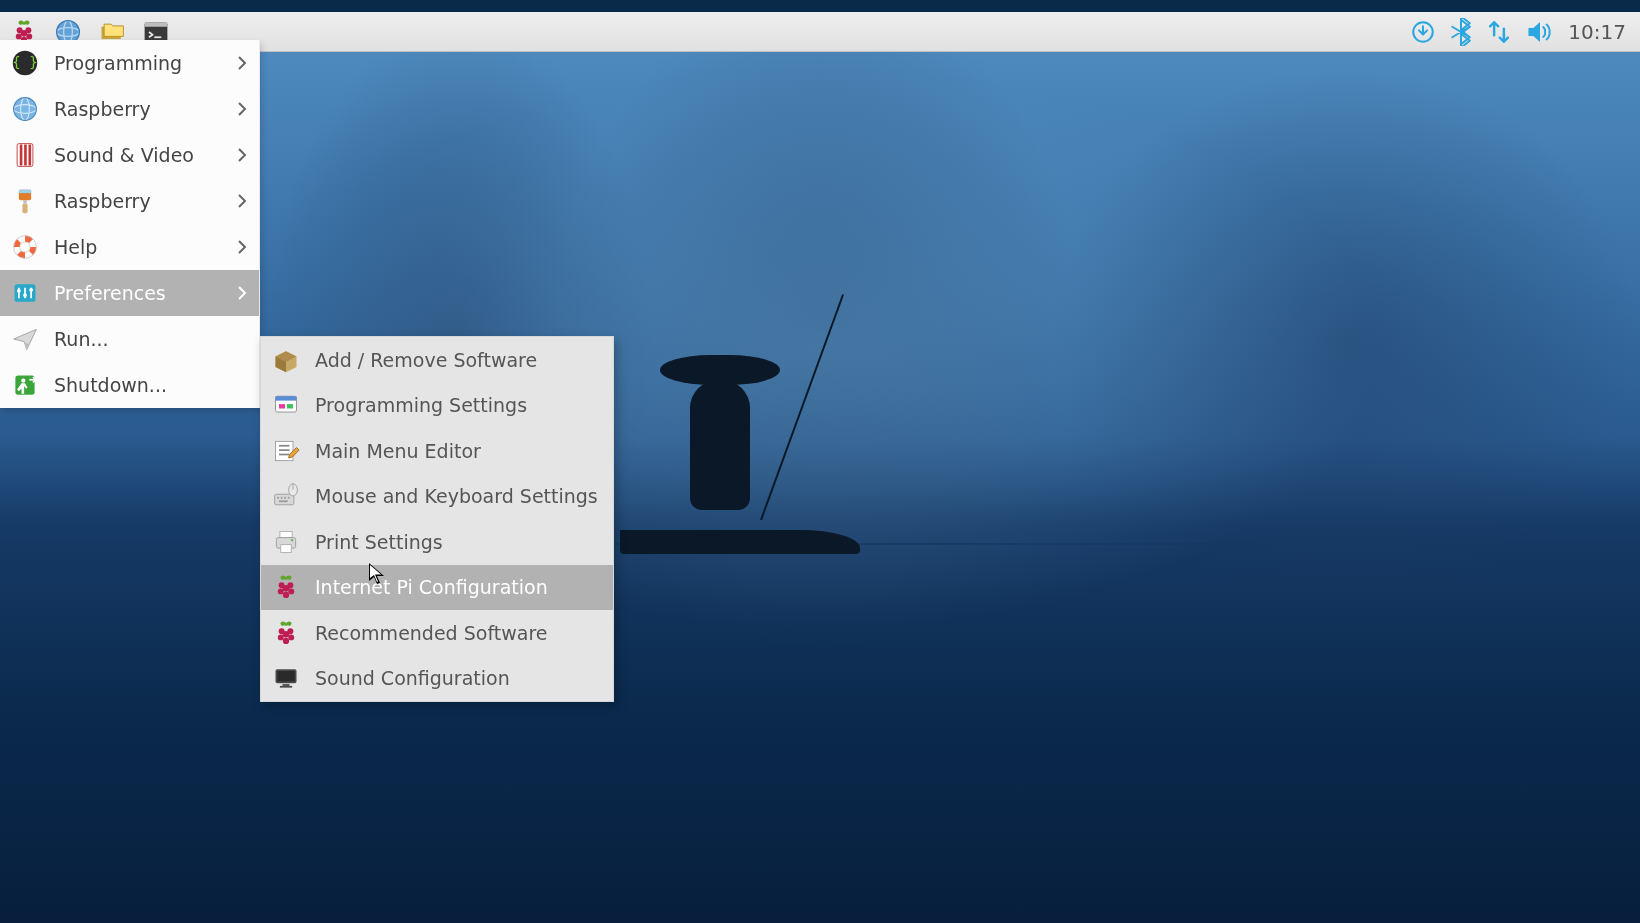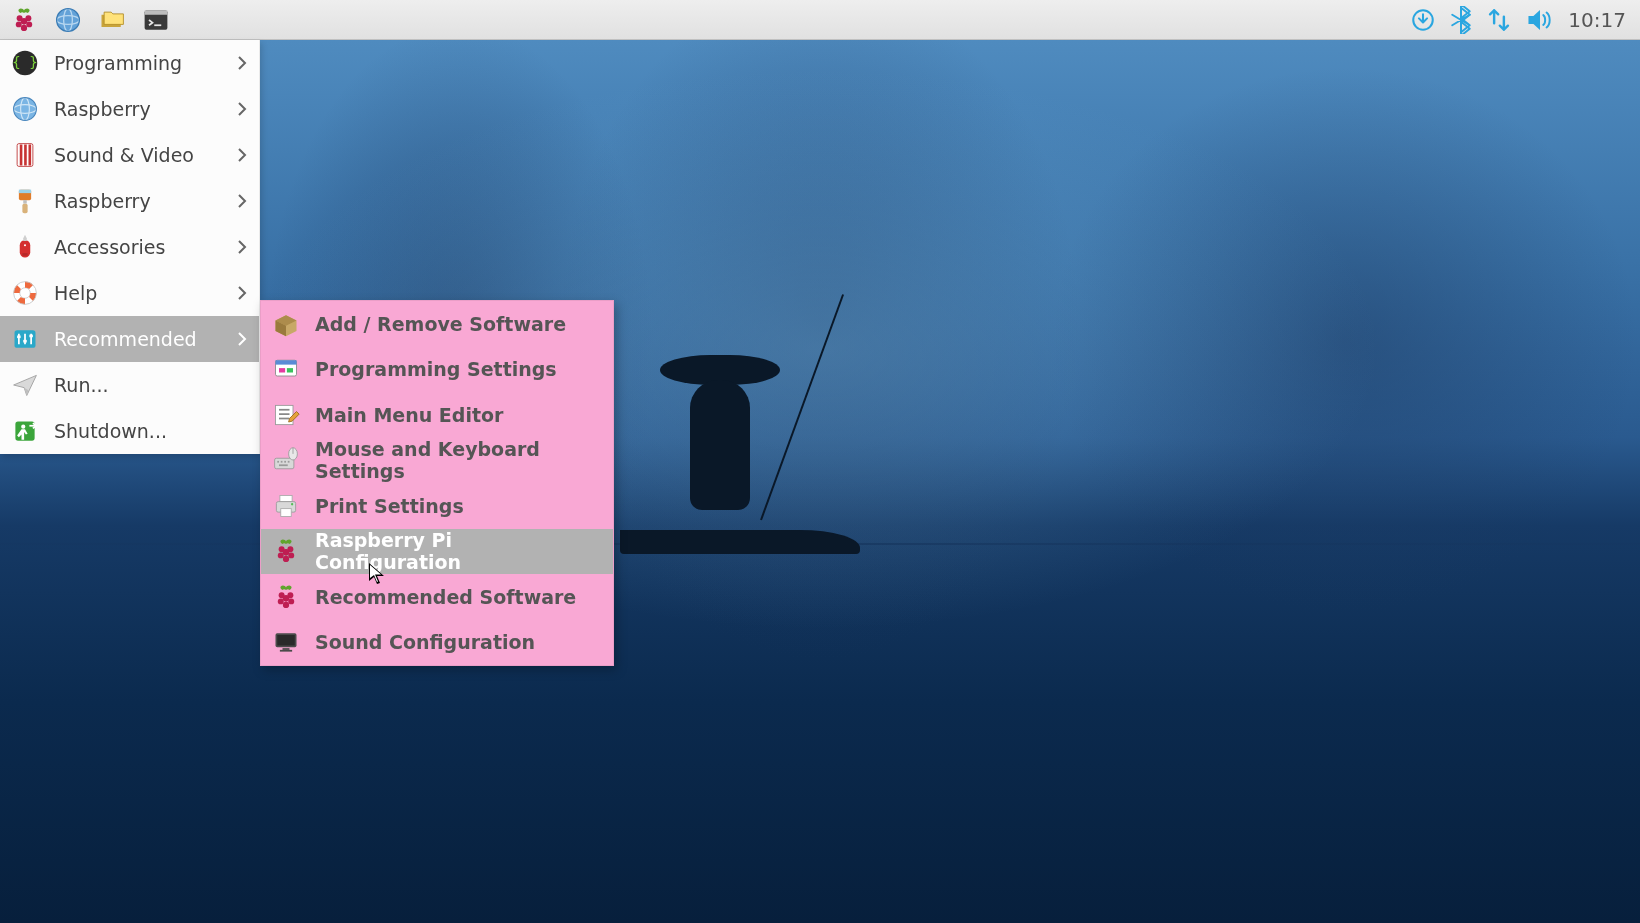--- a/index.html
+++ b/index.html
@@ -22,21 +22,21 @@
   }
   
   .silhouette { position:absolute; top:260px; left:630px; width:200px; height:280px; pointer-events:none; }
   .silhouette .body { position:absolute; left:60px; top:80px; width:60px; height:130px; background:#0a1828; border-radius:28px 28px 12px 12px; }
   .silhouette .hat  { position:absolute; left:30px; top:55px; width:120px; height:30px; background:#0a1828; border-radius:60px/18px; }
   .silhouette .pole { position:absolute; left:130px; top:-20px; width:2px; height:240px; background:#0a1828; transform:rotate(20deg); transform-origin:bottom; }
   .silhouette .boat { position:absolute; left:-10px; top:230px; width:240px; height:24px; background:#0a1828; border-radius:0 60px 4px 4px/0 18px 4px 4px; }
 
   
   .taskbar {
-    position: absolute; top:0; left:0; right:0; height:40px;
+    position: absolute; top:12px; left:0; right:0; height:40px;
     background: linear-gradient(to bottom, #eeeeee, #e1e1e1);
     border-bottom: 1px solid #c0c0c0;
     display:flex; padding:0 6px; z-index:10;
     color:#555;
   }
   .tb-left { display:flex; align-items:center; gap:8px; }
   .tb-item { width:36px; height:36px; display:flex; align-items:center; justify-content:center; border-radius:4px; }
   .tb-right { margin-left:auto; display:flex; align-items:center; gap:14px; }
   .tb-right svg { display:block; }
   .clock { font-size:20px; color:#555; padding-right:8px; }
@@ -52,24 +52,23 @@
     height:46px; padding:0 10px; font-size:19px; color:#444;
     position:relative;
   }
   .menu-item .icon { width:30px; height:30px; display:flex; align-items:center; justify-content:center; flex:none; }
   .menu-item .chev { position:absolute; right:12px; top:50%; transform:translateY(-50%); color:#666; }
   .menu-item.highlight { background:#b2b2b2; color:#fff; }
   .menu-item.highlight .chev { color:#fff; }
 
   
   .submenu {
-    position:absolute; top:300px; left:260px; width:354px; background:#f9a8d4;
+    position:absolute; top:336px; left:260px; width:354px; background:#e5e5e5;
     box-shadow: 3px 4px 10px rgba(0,0,0,.25); z-index:30;
     border:1px solid rgba(0,0,0,.06);
-    font-weight:bold;
   }
   .sub-item {
     display:flex; align-items:center; gap:14px;
     height:45.5px; padding:0 10px; font-size:19px; color:#555;
   }
   .sub-item .icon { width:30px; height:30px; display:flex; align-items:center; justify-content:center; flex:none; }
   .sub-item.highlight { background:#b2b2b2; color:#fff; }
 
   
   .cursor {
@@ -224,34 +223,20 @@
         </svg>
       </span>
       <span>Raspberry</span>
       <span class="chev"><svg width="10" height="14" viewBox="0 0 10 14">
           <path d="M2 1l6 6-6 6" fill="none" stroke="currentColor" stroke-width="2"></path>
         </svg></span>
     </div>
     <div class="menu-item">
       <span class="icon">
         <svg viewBox="0 0 32 32">
-          <rect x="10" y="8" width="12" height="20" rx="6" fill="#d42f2f"></rect>
-          <circle cx="16" cy="14" r="1.2" fill="#fff"></circle>
-          <path d="M14 6l2-4 2 4v3h-4z" fill="#cfcfcf"></path>
-          <rect x="13" y="23" width="6" height="3" fill="#b52828"></rect>
-        </svg>
-      </span>
-      <span>Accessories</span>
-      <span class="chev"><svg width="10" height="14" viewBox="0 0 10 14">
-          <path d="M2 1l6 6-6 6" fill="none" stroke="currentColor" stroke-width="2"></path>
-        </svg></span>
-    </div>
-    <div class="menu-item">
-      <span class="icon">
-        <svg viewBox="0 0 32 32">
           <circle cx="16" cy="16" r="13" fill="#fff"></circle>
           <circle cx="16" cy="16" r="6" fill="#fff" stroke="#ccc"></circle>
           <path fill="#ee6a3e" d="M16 3a13 13 0 0 1 9.2 3.8l-4.5 4.5A6 6 0 0 0 16 10zM29 16a13 13 0 0 1-3.8 9.2l-4.5-4.5A6 6 0 0 0 22 16zM16 29a13 13 0 0 1-9.2-3.8l4.5-4.5A6 6 0 0 0 16 22zM3 16a13 13 0 0 1 3.8-9.2l4.5 4.5A6 6 0 0 0 10 16z"></path>
           <circle cx="16" cy="16" r="13" fill="none" stroke="#c7c7c7"></circle>
         </svg>
       </span>
       <span>Help</span>
       <span class="chev"><svg width="10" height="14" viewBox="0 0 10 14">
           <path d="M2 1l6 6-6 6" fill="none" stroke="currentColor" stroke-width="2"></path>
         </svg></span>
@@ -265,21 +250,21 @@
             <line x1="16" y1="10" x2="16" y2="22"></line>
             <line x1="23" y1="10" x2="23" y2="22"></line>
           </g>
           <g fill="#fff">
             <rect x="7" y="12" width="4" height="3"></rect>
             <rect x="14" y="17" width="4" height="3"></rect>
             <rect x="21" y="11" width="4" height="3"></rect>
           </g>
         </svg>
       </span>
-      <span>Recommended</span>
+      <span>Preferences</span>
       <span class="chev"><svg width="10" height="14" viewBox="0 0 10 14">
           <path d="M2 1l6 6-6 6" fill="none" stroke="currentColor" stroke-width="2"></path>
         </svg></span>
     </div>
     <div class="menu-item">
       <span class="icon">
         <svg viewBox="0 0 32 32">
           <path fill="#d9d9d9" stroke="#9e9e9e" d="M3 16L29 5 18 28l-3-9z"></path>
           <path fill="#bfbfbf" d="M15 19l3 9 2-6z"></path>
         </svg>
@@ -375,21 +360,21 @@
               <circle cx="11" cy="14" r="3.4"></circle>
               <circle cx="21" cy="14" r="3.4"></circle>
               <circle cx="16" cy="17.5" r="3.8"></circle>
               <circle cx="10" cy="21" r="3.4"></circle>
               <circle cx="22" cy="21" r="3.4"></circle>
               <circle cx="16" cy="25" r="3.6"></circle>
             </g>
           </g>
         </svg>
       </span>
-      <span>Raspberry Pi Configuration</span>
+      <span>Internet Pi Configuration</span>
     </div>
     <div class="sub-item">
       <span class="icon">
         <svg viewBox="0 0 32 32">
           <g>
             <path fill="#5fa52c" d="M10 4c2-2 5-1 6 1 1-2 4-3 6-1 1 1 0 3-2 4-1-1-3-1-4 0-1-1-3-1-4 0-2-1-3-3-2-4z"></path>
             <g fill="#be1e52">
               <circle cx="11" cy="14" r="3.4"></circle>
               <circle cx="21" cy="14" r="3.4"></circle>
               <circle cx="16" cy="17.5" r="3.8"></circle>

